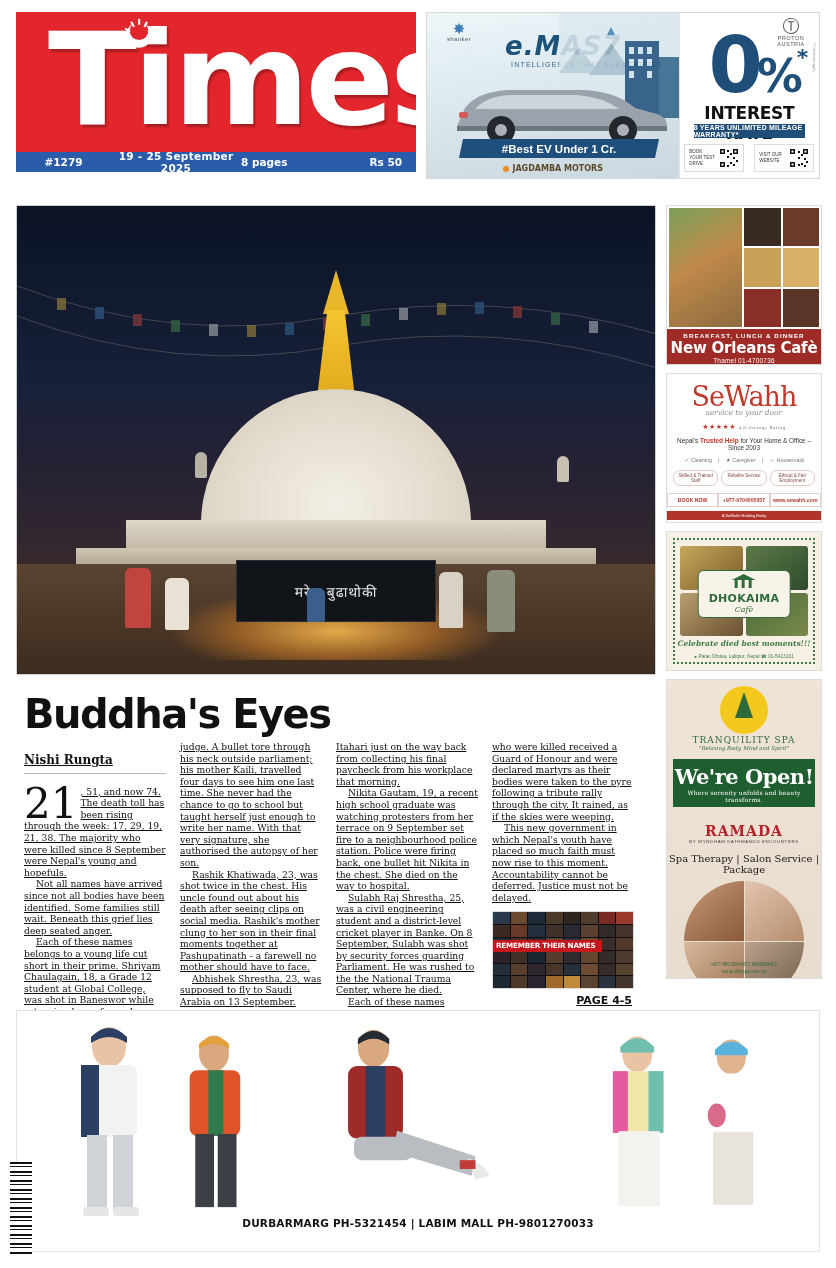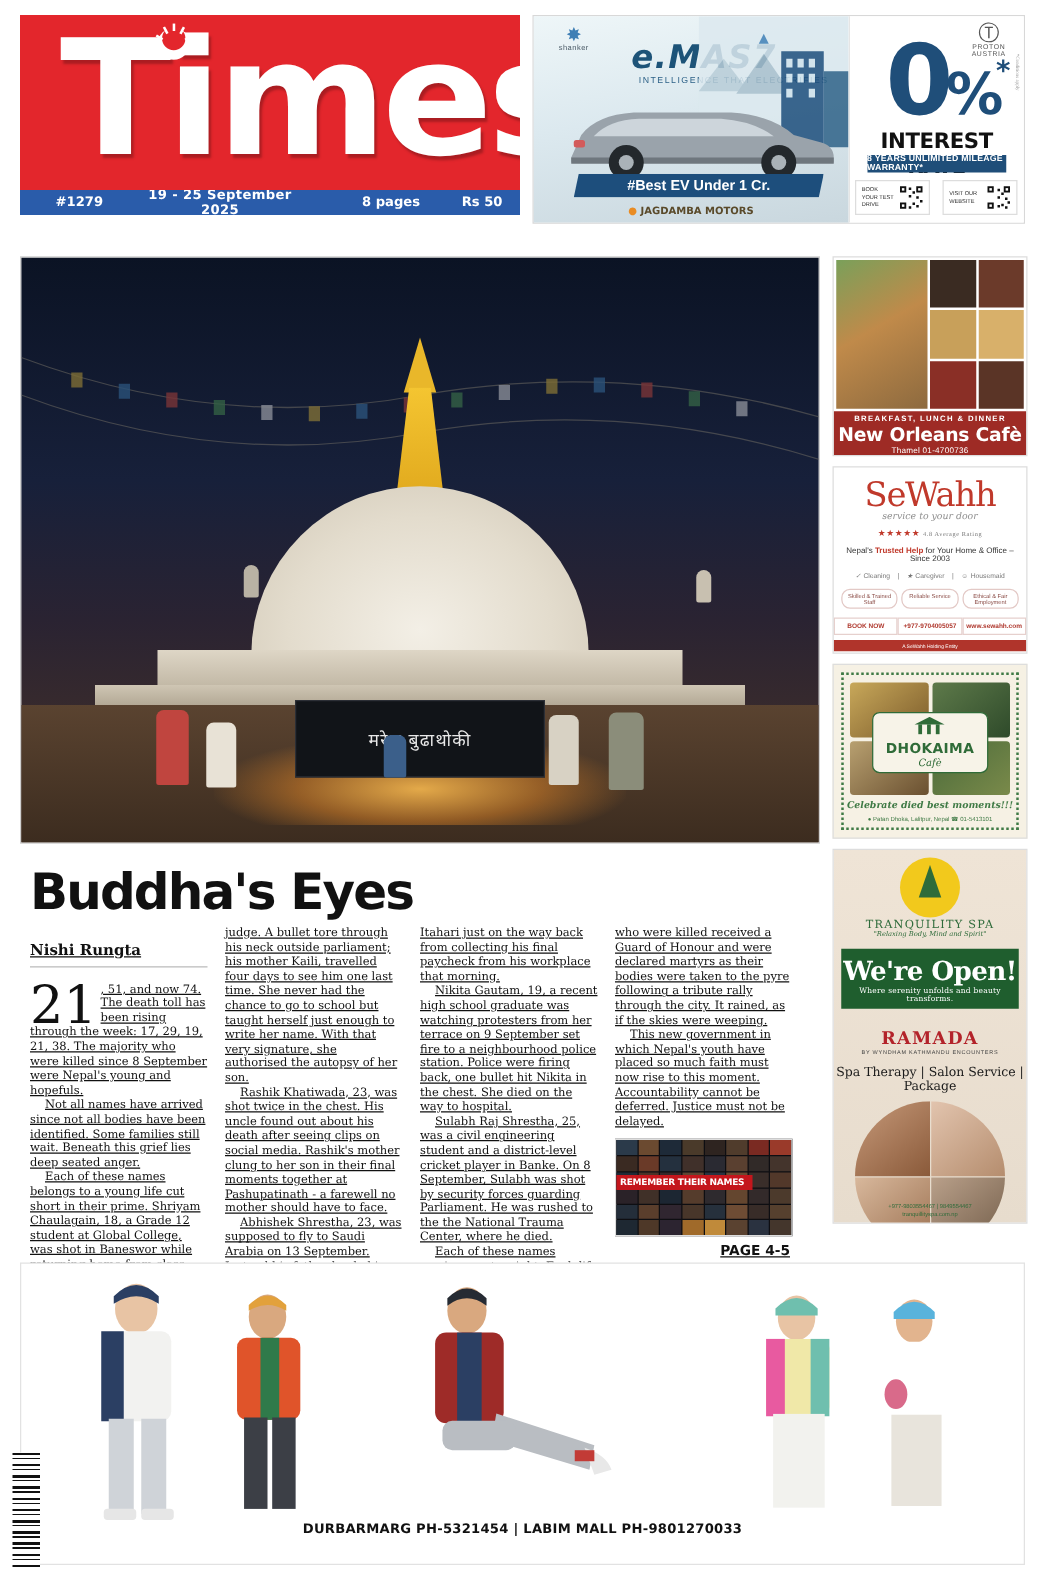--- a/index.html
+++ b/index.html
@@ -39,21 +39,21 @@
   .mast-sun {
     position: absolute; left: 106px; top: 6px; width: 34px; height: 34px; z-index: 6;
   }
   .mast-bar {
     background: #2a5caa; height: 20px; width: 400px;
     display: flex; align-items: center; color: #fff;
     font-family: "DejaVu Sans", sans-serif; font-weight: bold; font-size: 10.5px;
   }
   .mb-issue { width: 95px; text-align: center; }
   .mb-date  { flex: 1; text-align: center; letter-spacing: 0.3px; }
-  .mb-pages { width: 95px; text-align: right; }
+  .mb-pages { width: 95px; text-align: left; }
   .mb-price { width: 80px; text-align: right; padding-right: 14px; }
 
   
   .topad {
     flex: 1; border: 1px solid #d8d8d8; display: flex; height: 167px; background:#fff;
   }
   .topad-left {
     flex: 1.95; position: relative; overflow: hidden;
     background: linear-gradient(170deg,#eef6f8 0%, #dce9ef 45%, #c9d7de 100%);
   }

